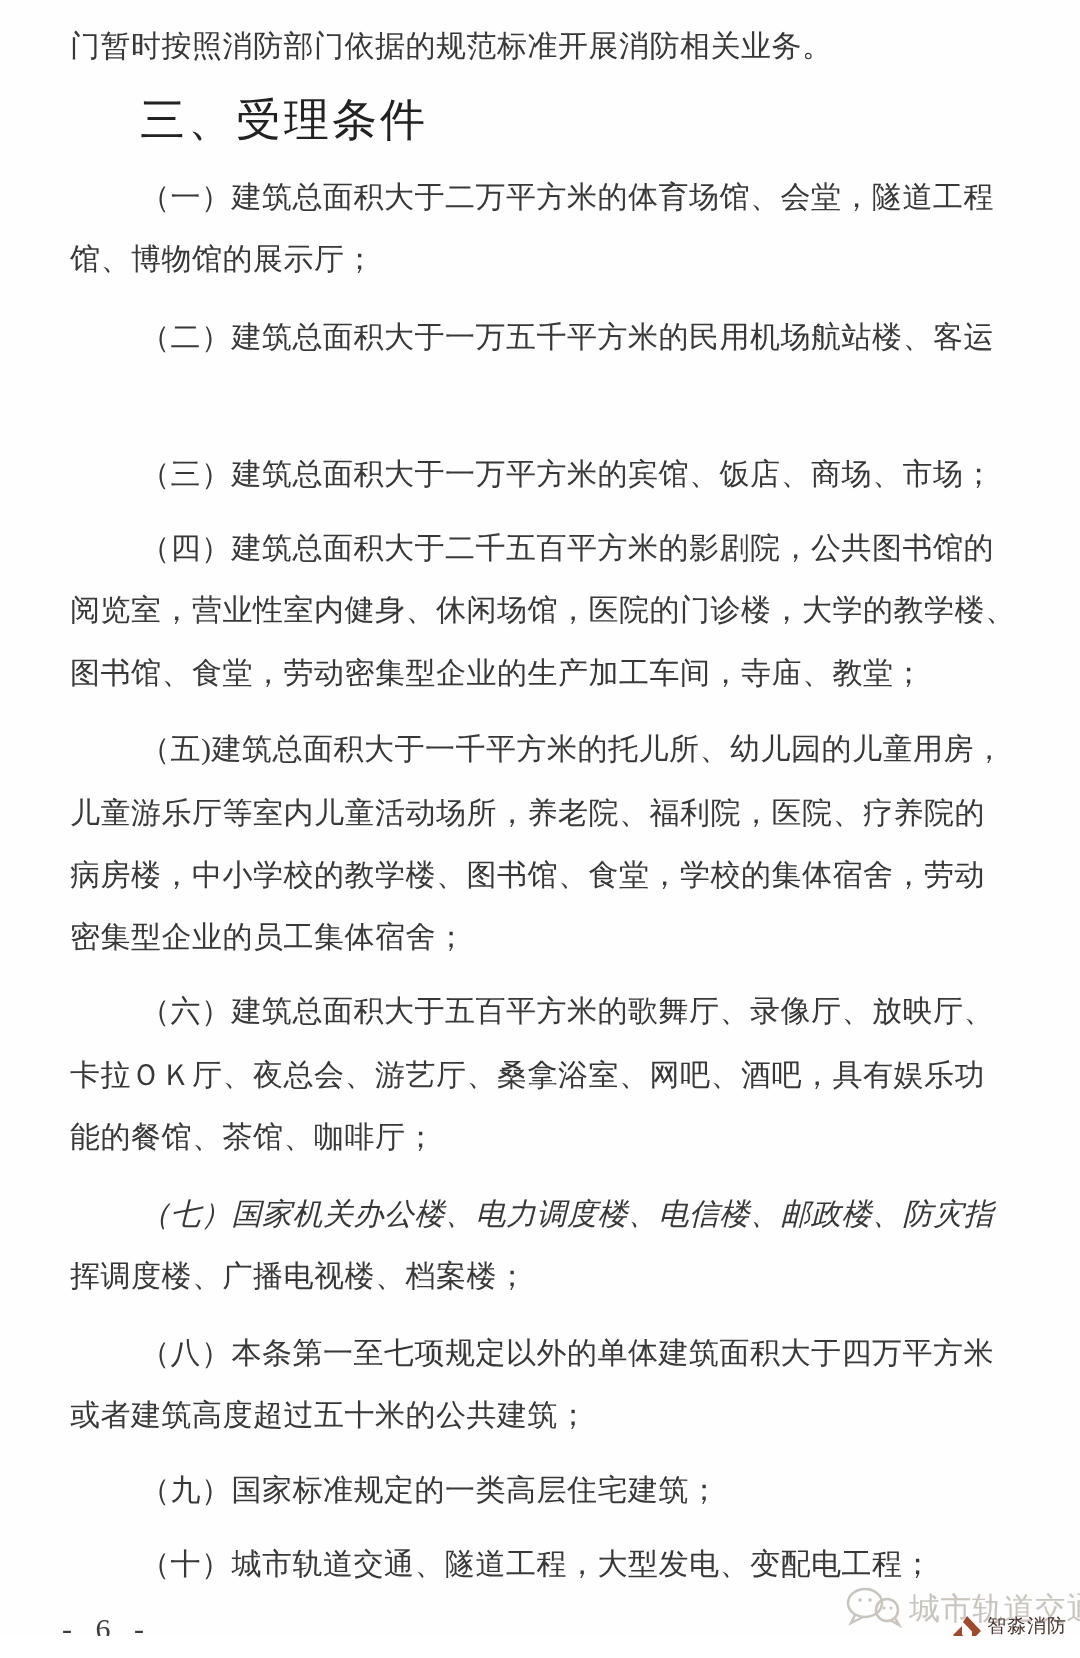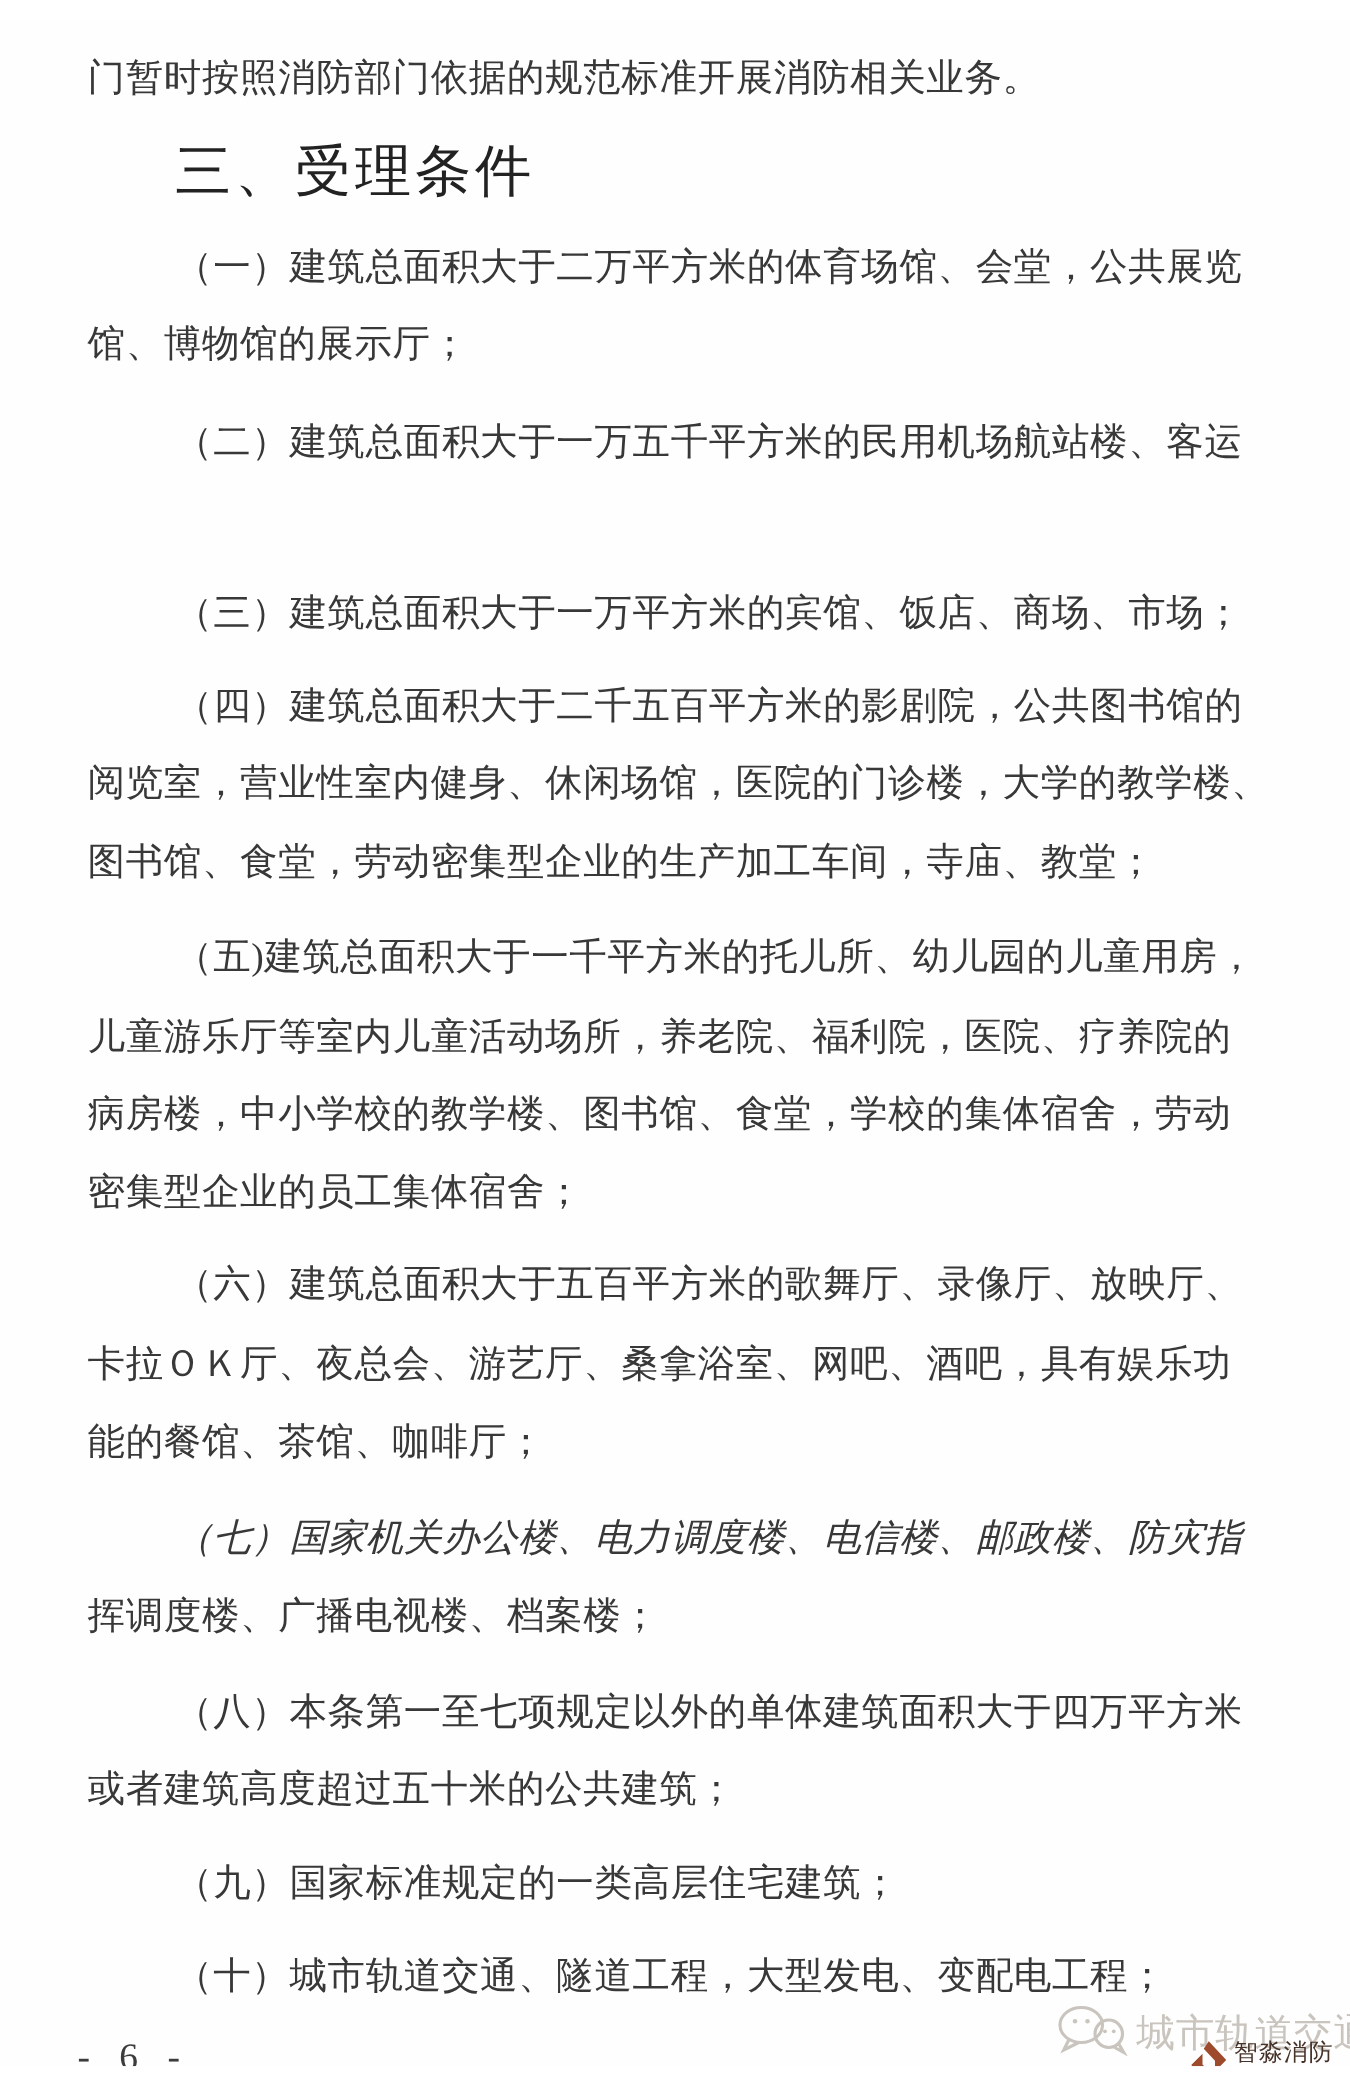--- a/index.html
+++ b/index.html
@@ -3,21 +3,20 @@
 <meta charset="utf-8">
 <style>
   html,body { margin:0; padding:0; background:#ffffff; }
   .page {
     position:relative;
     width:1080px; height:1636px;
     background:#fefefe;
     overflow:hidden;
     font-family:"Liberation Serif","DejaVu Serif",serif;
     color:#383838;
-    margin-top:17px;
   }
   .line {
     position:absolute;
     font-size:30px;
     line-height:36px;
     letter-spacing:0.5px;
     white-space:nowrap;
   }
   .line.heading {
     font-size:45px;
@@ -65,21 +64,21 @@
     white-space:nowrap;
   }
 </style>
 </head>
 <body>
 
 <div class="page">
 
   <div class="line" style="top:28px;   left:70px;">门暂时按照消防部门依据的规范标准开展消防相关业务。</div>
   <div class="line heading" style="top:96px;   left:140px;">三、受理条件</div>
-  <div class="line" style="top:179px;  left:140px;">（一）建筑总面积大于二万平方米的体育场馆、会堂，公共展览</div>
+  <div class="line" style="top:179px;  left:140px;">（一）建筑总面积大于二万平方米的体育场馆、会堂，隧道工程</div>
   <div class="line" style="top:241px;  left:70px;">馆、博物馆的展示厅；</div>
   <div class="line" style="top:319px;  left:140px;">（二）建筑总面积大于一万五千平方米的民用机场航站楼、客运</div>
   <div class="line" style="top:456px;  left:140px;">（三）建筑总面积大于一万平方米的宾馆、饭店、商场、市场；</div>
   <div class="line" style="top:530px;  left:140px;">（四）建筑总面积大于二千五百平方米的影剧院，公共图书馆的</div>
   <div class="line" style="top:592px;  left:70px;">阅览室，营业性室内健身、休闲场馆，医院的门诊楼，大学的教学楼、</div>
   <div class="line" style="top:655px;  left:70px;">图书馆、食堂，劳动密集型企业的生产加工车间，寺庙、教堂；</div>
   <div class="line" style="top:731px;  left:140px;">（五)建筑总面积大于一千平方米的托儿所、幼儿园的儿童用房，</div>
   <div class="line" style="top:795px;  left:70px;">儿童游乐厅等室内儿童活动场所，养老院、福利院，医院、疗养院的</div>
   <div class="line" style="top:857px;  left:70px;">病房楼，中小学校的教学楼、图书馆、食堂，学校的集体宿舍，劳动</div>
   <div class="line" style="top:993px;  left:140px;">（六）建筑总面积大于五百平方米的歌舞厅、录像厅、放映厅、</div>

